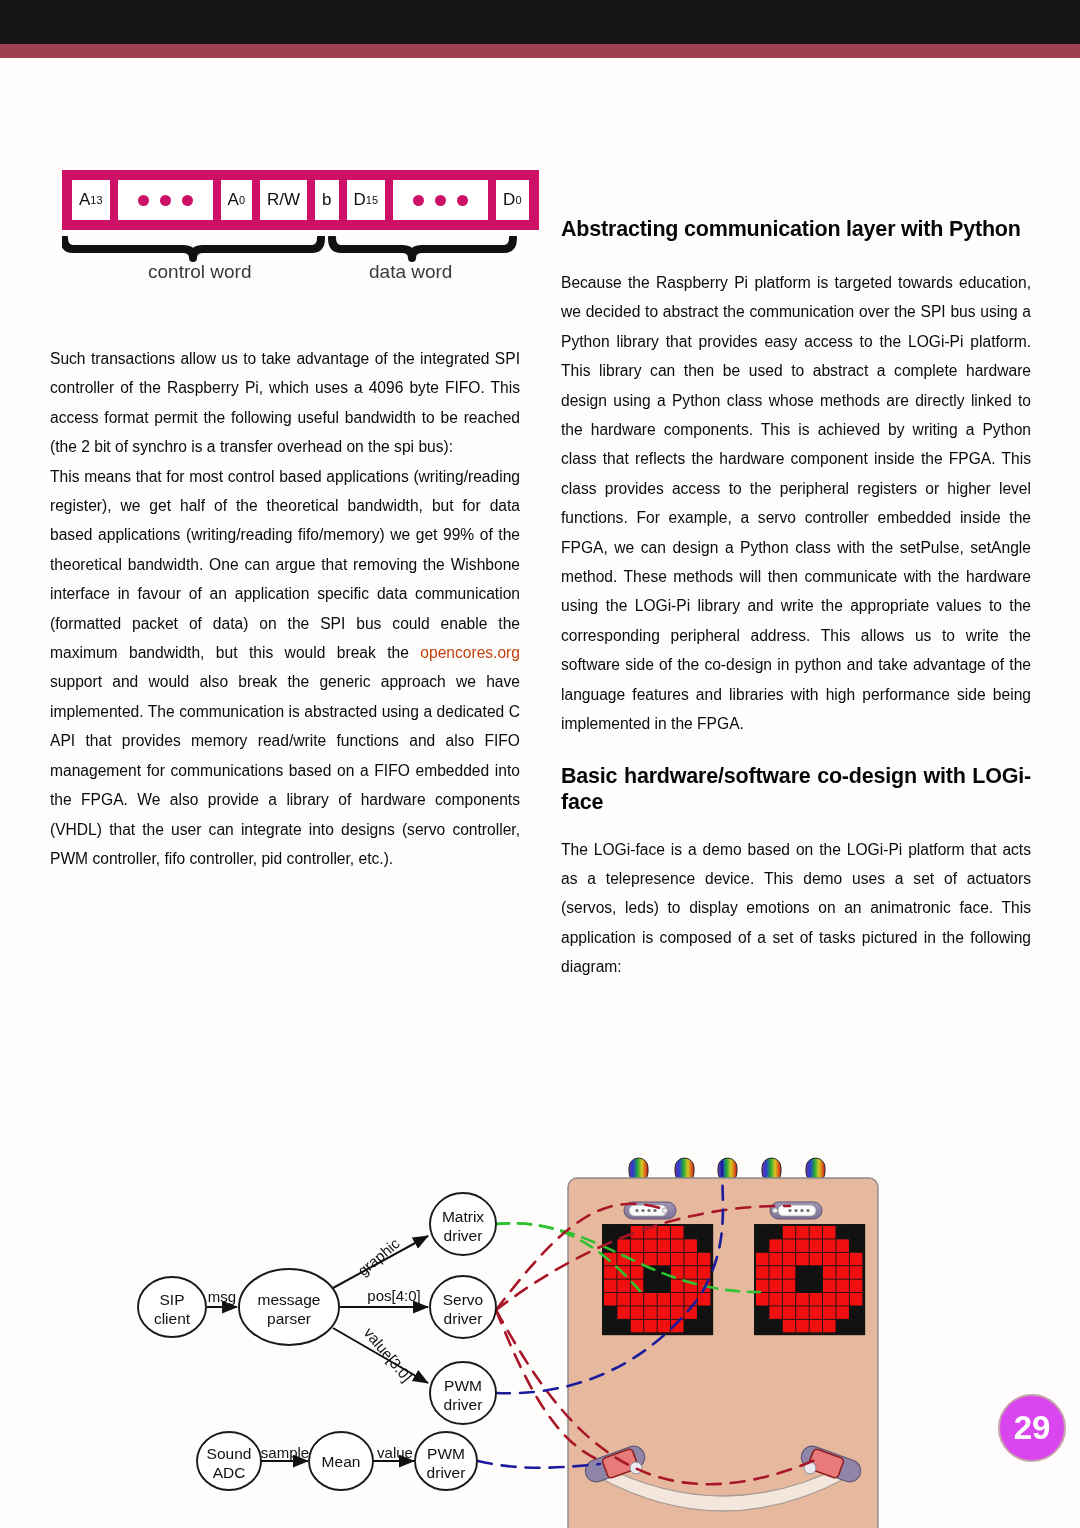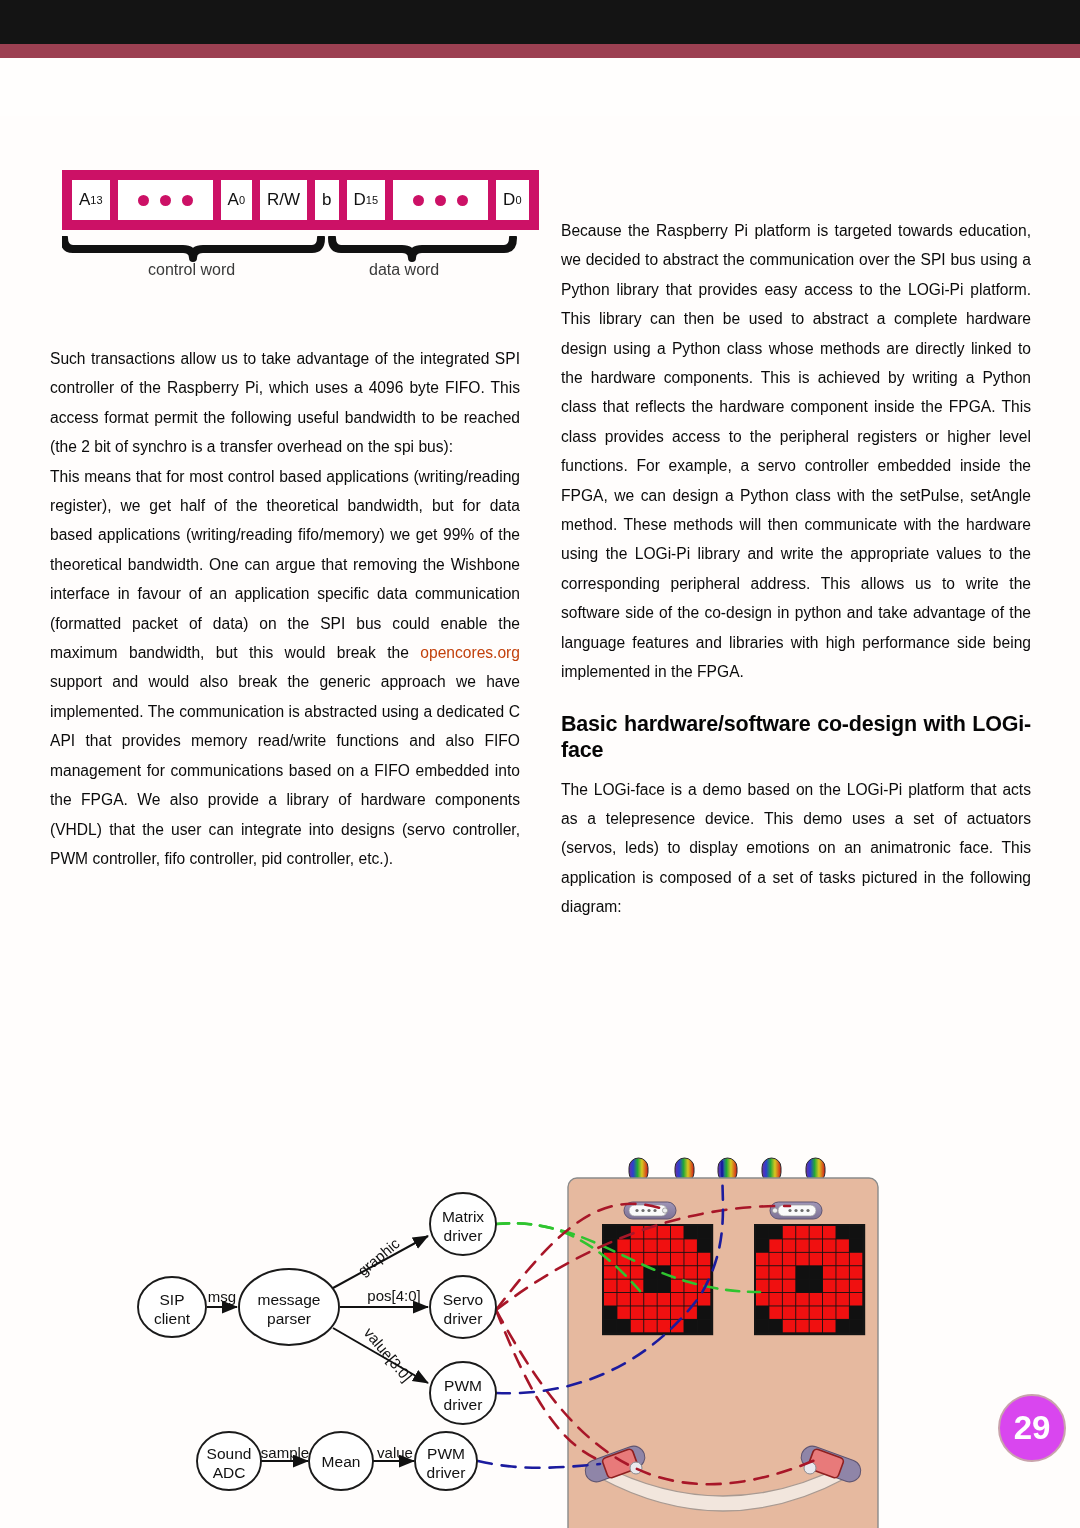--- a/index.html
+++ b/index.html
@@ -38,21 +38,21 @@
   .col p { margin-bottom:24px; text-align:justify; }
   .col p.tight { margin-bottom:0; }
   h2 {
     font-size:21.5px;
     line-height:26px;
     font-weight:bold;
     color:#060606;
     margin-bottom:26px;
     letter-spacing:-0.2px;
   }
-  h2.second { margin-top:4px; margin-bottom:12px; }
+  h2.second { margin-top:4px; margin-bottom:20px; }
   a.link { color:#c2410c; text-decoration:none; }
 
   
   #bitfig { position:absolute; left:52px; top:48px; width:470px; height:125px; }
   .bitrow {
     position:absolute; left:10px; top:6px;
     display:flex; align-items:center;
     background:#cc1166;
     padding:5px;
     border:3px solid #cc1166;
@@ -65,21 +65,21 @@
     font-size:17px; color:#111; font-weight:500;
     padding:0 7px;
     margin-right:4px;
   }
   .cell:last-child { margin-right:0; }
   .cell sub { font-size:11px; vertical-align:-2px; }
   .dots { display:flex; gap:11px; padding:0 13px; }
   .dot { width:11px; height:11px; border-radius:50%; background:#cc1166; }
   .brace-label {
     position:absolute;
-    font-size:16px; color:#3a3a3a;
+    font-size:19px; color:#3a3a3a;
   }
 
   
   #diagram { position:absolute; left:0px; top:980px; width:1080px; height:480px; }
   #diagram svg { display:block; }
 
   
   #pagenum {
     position:absolute;
     right:14px; bottom:8px;
@@ -130,20 +130,21 @@
       <div class="brace-label" style="left:96px; top:97px;">control word</div>
       <div class="brace-label" style="left:317px; top:97px;">data word</div>
     </div>
 
     <div class="col" id="left-col">
       <p class="tight">Such transactions allow us to take advantage of the integrated SPI controller of the Raspberry Pi, which uses a 4096 byte FIFO.  This access format permit the following useful bandwidth to be reached (the 2 bit of synchro is a transfer overhead on the spi bus):</p>
       <p><span>This means that for most control based applications (writing/reading register), we get half of the theoretical bandwidth, but for data based applications (writing/reading fifo/memory) we get 99% of the theoretical bandwidth. One can argue that removing the Wishbone interface in favour of an application specific data communication (formatted packet of data) on the SPI bus could enable the maximum bandwidth, but this would break the </span><a class="link" href="#">opencores.org</a><span> support and would also break the generic approach we have implemented.  The communication is abstracted using a dedicated C API that provides memory read/write functions and also FIFO management for communications based on a FIFO embedded into the FPGA.  We also provide a library of hardware components (VHDL) that the user can integrate into designs (servo controller, PWM controller, fifo controller, pid controller, etc.).</span></p>
     </div>
 
     <div class="col" id="right-col">
+      <h2>Abstracting communication layer with Python</h2>
       <p>Because the Raspberry Pi platform is targeted towards education, we decided to abstract the communication over the SPI bus using a Python library that provides easy access to the LOGi-Pi platform. This library can then be used to abstract a complete hardware design using a Python class whose methods are directly linked to the hardware components.   This is achieved by writing a Python class that reflects the hardware component inside the FPGA. This class provides access to the peripheral registers or higher level functions. For example,  a servo controller embedded inside the FPGA,  we can design a Python class with the setPulse, setAngle method. These methods will then communicate with the hardware using the LOGi-Pi library and write the appropriate values to the corresponding peripheral address. This allows us to write the software side of the co-design in python and take advantage of the language features and libraries with high performance side being implemented in the FPGA.</p>
       <h2 class="second">Basic hardware/software co-design with LOGi-face</h2>
       <p>The LOGi-face is a demo based on the LOGi-Pi platform that acts as a telepresence device. This demo uses a set of actuators (servos, leds) to display emotions on an animatronic face.  This application is composed of a set of tasks pictured in the following diagram:</p>
     </div>
 
     <div id="diagram">
       <svg width="1080" height="480" viewBox="0 0 1080 480">
         <defs>
           <marker id="ar" markerWidth="9" markerHeight="9" refX="7.5" refY="3.2" orient="auto">
             <path d="M0,0 L8,3.2 L0,6.4 z" fill="#111"></path>

